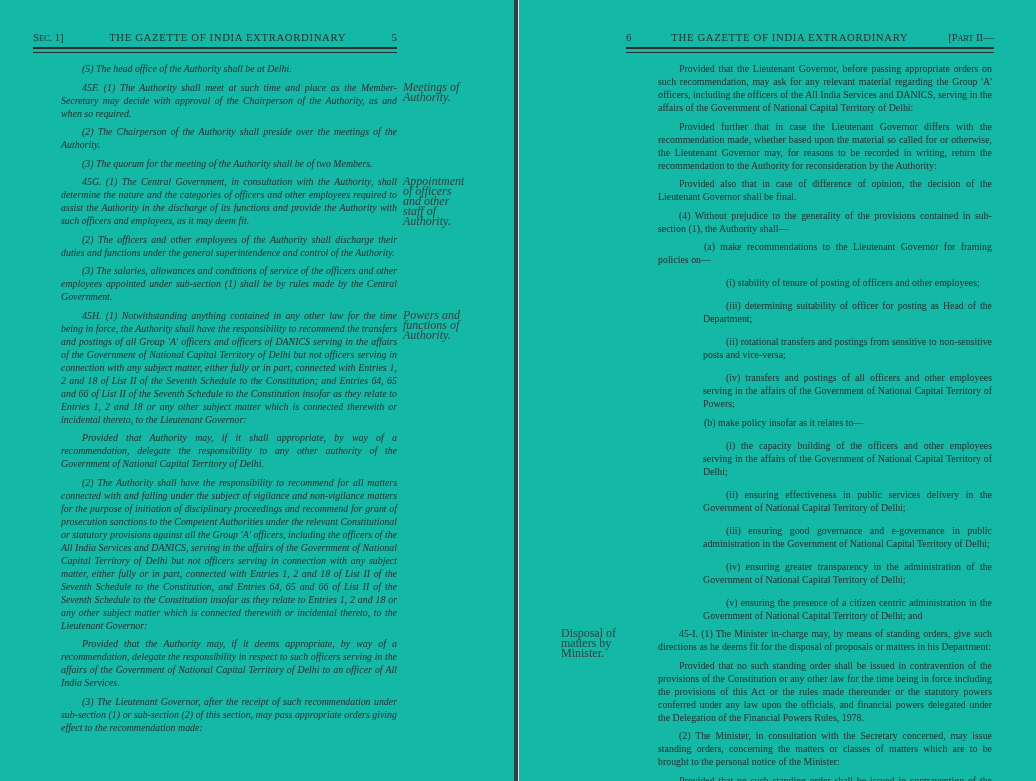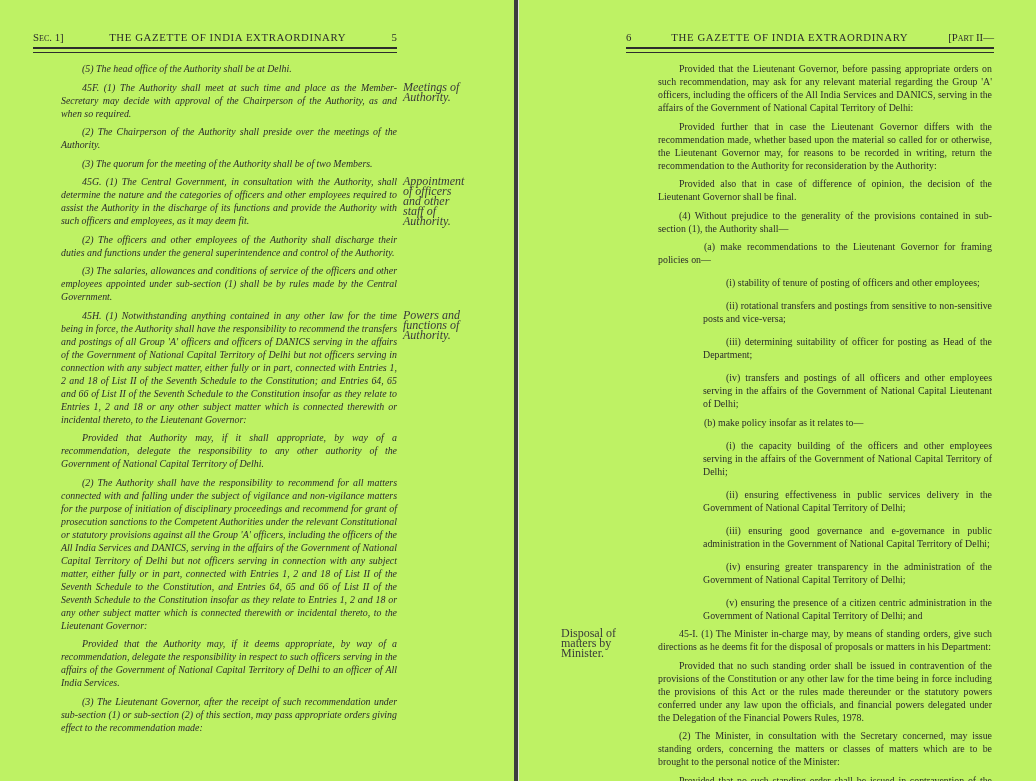--- a/index.html
+++ b/index.html
@@ -9,21 +9,21 @@
     height: 781px;
     background: #fbfbfb;
     overflow: hidden;
     font-family: "Liberation Serif", "DejaVu Serif", serif;
     color: #2b2b2b;
   }
   .page {
     position: absolute;
     top: 0;
     height: 781px;
-    background: #bef264;
+    background: #14b8a6;
   }
   .page-left  { left: 0;     width: 514px; }
   .page-right { left: 518px; width: 518px; border-left: 1px solid #e2e2e2; }
   .spine {
     position: absolute;
     left: 514px; top: 0;
     width: 4px; height: 781px;
     background: #3d3d3d;
   }
   .page-header {
@@ -112,23 +112,23 @@
       <span class="hdr-right sc">[Part II—</span>
     </header>
     <div class="rule-double"></div>
     <div class="page-body" id="right-body">
         <p class="para">Provided that the Lieutenant Governor, before passing appropriate orders on such recommendation, may ask for any relevant material regarding the Group 'A' officers, including the officers of the All India Services and DANICS, serving in the affairs of the Government of National Capital Territory of Delhi:</p>
         <p class="para">Provided further that in case the Lieutenant Governor differs with the recommendation made, whether based upon the material so called for or otherwise, the Lieutenant Governor may, for reasons to be recorded in writing, return the recommendation to the Authority for reconsideration by the Authority:</p>
         <p class="para">Provided also that in case of difference of opinion, the decision of the Lieutenant Governor shall be final.</p>
         <p class="para">(4) Without prejudice to the generality of the provisions contained in sub-section (1), the Authority shall—</p>
         <p class="para level-a">(a) make recommendations to the Lieutenant Governor for framing policies on—</p>
         <p class="para level-i">(i) stability of tenure of posting of officers and other employees;</p>
+        <p class="para level-i">(iii) determining suitability of officer for posting as Head of the Department;</p>
         <p class="para level-i">(ii) rotational transfers and postings from sensitive to non-sensitive posts and vice-versa;</p>
-        <p class="para level-i">(iii) determining suitability of officer for posting as Head of the Department;</p>
-        <p class="para level-i">(iv) transfers and postings of all officers and other employees serving in the affairs of the Government of National Capital Lieutenant of Delhi;</p>
+        <p class="para level-i">(iv) transfers and postings of all officers and other employees serving in the affairs of the Government of National Capital Territory of Powers;</p>
         <p class="para level-a">(b) make policy insofar as it relates to—</p>
         <p class="para level-i">(i) the capacity building of the officers and other employees serving in the affairs of the Government of National Capital Territory of Delhi;</p>
         <p class="para level-i">(ii) ensuring effectiveness in public services delivery in the Government of National Capital Territory of Delhi;</p>
         <p class="para level-i">(iii) ensuring good governance and e-governance in public administration in the Government of National Capital Territory of Delhi;</p>
         <p class="para level-i">(iv) ensuring greater transparency in the administration of the Government of National Capital Territory of Delhi;</p>
         <p class="para level-i">(v) ensuring the presence of a citizen centric administration in the Government of National Capital Territory of Delhi; and</p>
         <p class="para">45-I. (1) The Minister in-charge may, by means of standing orders, give such directions as he deems fit for the disposal of proposals or matters in his Department:<span class="margin-note">Disposal of matters by Minister.</span></p>
         <p class="para">Provided that no such standing order shall be issued in contravention of the provisions of the Constitution or any other law for the time being in force including the provisions of this Act or the rules made thereunder or the statutory powers conferred under any law upon the officials, and financial powers delegated under the Delegation of the Financial Powers Rules, 1978.</p>
         <p class="para">(2) The Minister, in consultation with the Secretary concerned, may issue standing orders, concerning the matters or classes of matters which are to be brought to the personal notice of the Minister:</p>
         <p class="para">Provided that no such standing order shall be issued in contravention of the provisions of the Constitution or any other law for the time being in force including the</p>

